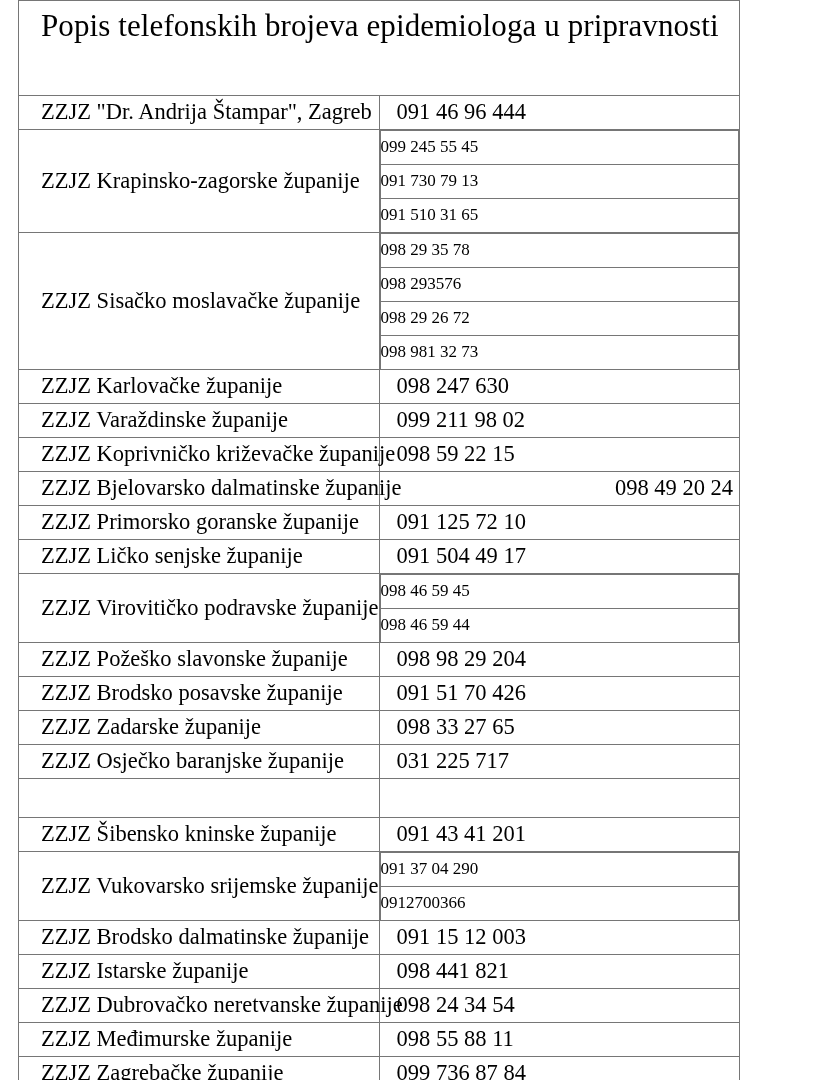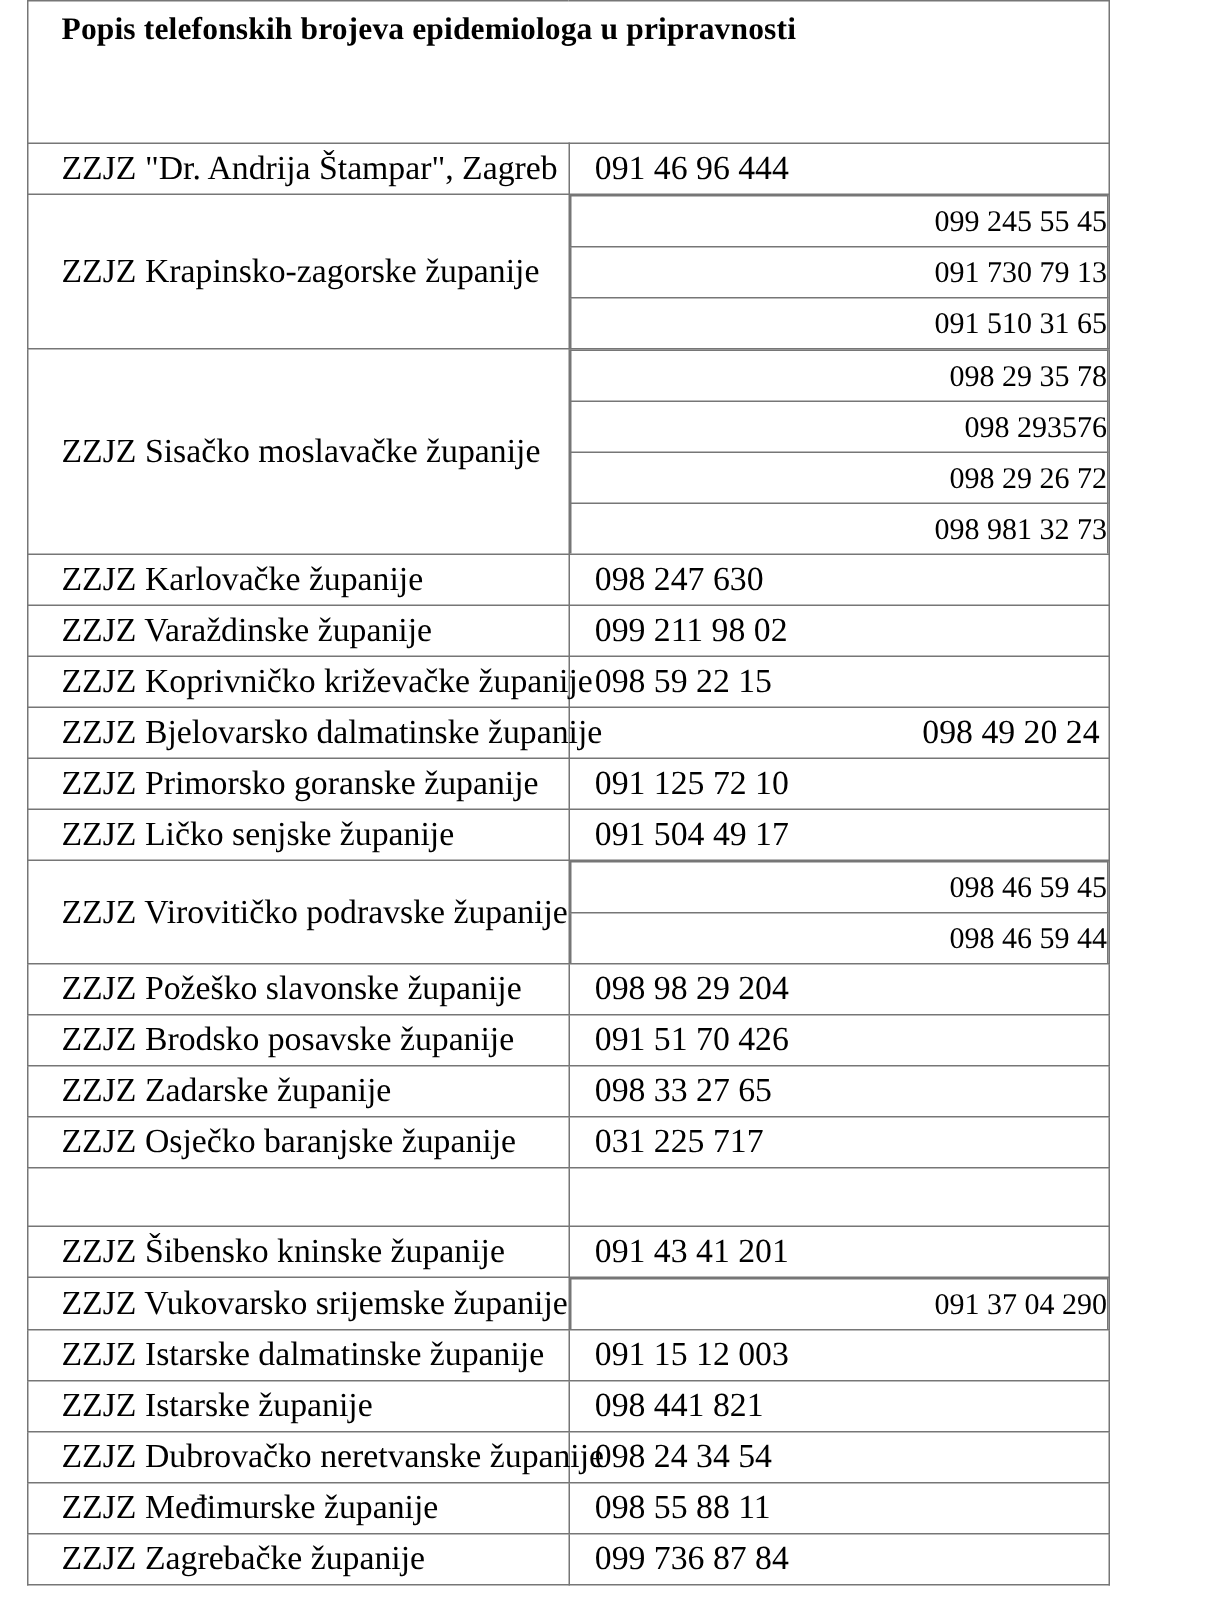--- a/index.html
+++ b/index.html
@@ -31,22 +31,22 @@
     table-layout: fixed;
     width: 722px;
   }
   table.phones td {
     border: 1px solid #767676;
     padding: 0;
     vertical-align: middle;
   }
   .title-cell {
     padding: 6px 10px 10px 22px !important;
-    font-weight: bold;
-    font-size: 21px;
+    font-weight: normal;
+    font-size: 31px;
     line-height: 1.22;
     letter-spacing: 0.1px;
     height: 78px;
     vertical-align: top !important;
   }
   .name-cell {
     padding: 2px 6px 4px 22px !important;
     font-size: 22.5px;
     line-height: 1.2;
     white-space: nowrap;
@@ -65,25 +65,24 @@
   }
   .nested {
     border-collapse: collapse;
     table-layout: fixed;
     width: 100%;
   }
   .nested td {
     border: none;
     border-bottom: 1px solid #767676;
     padding: 2px 6px 4px 17px;
-    font-size: 20px;
+    font-size: 17px;
     line-height: 1.2;
     white-space: nowrap;
     height: 33px;
-    text-align: right;
   }
   .nested tr:last-child td {
     border-bottom: none;
   }
   td.group-num {
     padding: 0 !important;
   }
 </style>
 </head>
 <body>
@@ -203,26 +202,29 @@
             <td class="num-cell" style="width: 262px;">091 43 41 201</td>
           </tr>
           <tr>
             <td class="name-cell" style="width: 460px;">ZZJZ Vukovarsko srijemske županije</td>
             <td class="group-num" style="width: 262px;">
               <table class="nested">
                 <tbody>
                   <tr>
                     <td>091 37 04 290</td>
                   </tr>
-                </tbody>
-              </table>
-            </td>
-          </tr>
-          <tr class="row-h">
-            <td class="name-cell" style="width: 460px;">ZZJZ Istarske dalmatinske županije</td>
+                  <tr>
+                    <td>0912700366</td>
+                  </tr>
+                </tbody>
+              </table>
+            </td>
+          </tr>
+          <tr class="row-h">
+            <td class="name-cell" style="width: 460px;">ZZJZ Brodsko dalmatinske županije</td>
             <td class="num-cell" style="width: 262px;">091 15 12 003</td>
           </tr>
           <tr class="row-h">
             <td class="name-cell" style="width: 460px;">ZZJZ Istarske županije</td>
             <td class="num-cell" style="width: 262px;">098 441 821</td>
           </tr>
           <tr class="row-h">
             <td class="name-cell" style="width: 460px;">ZZJZ Dubrovačko neretvanske županije</td>
             <td class="num-cell" style="width: 262px;">098 24 34 54</td>
           </tr>

